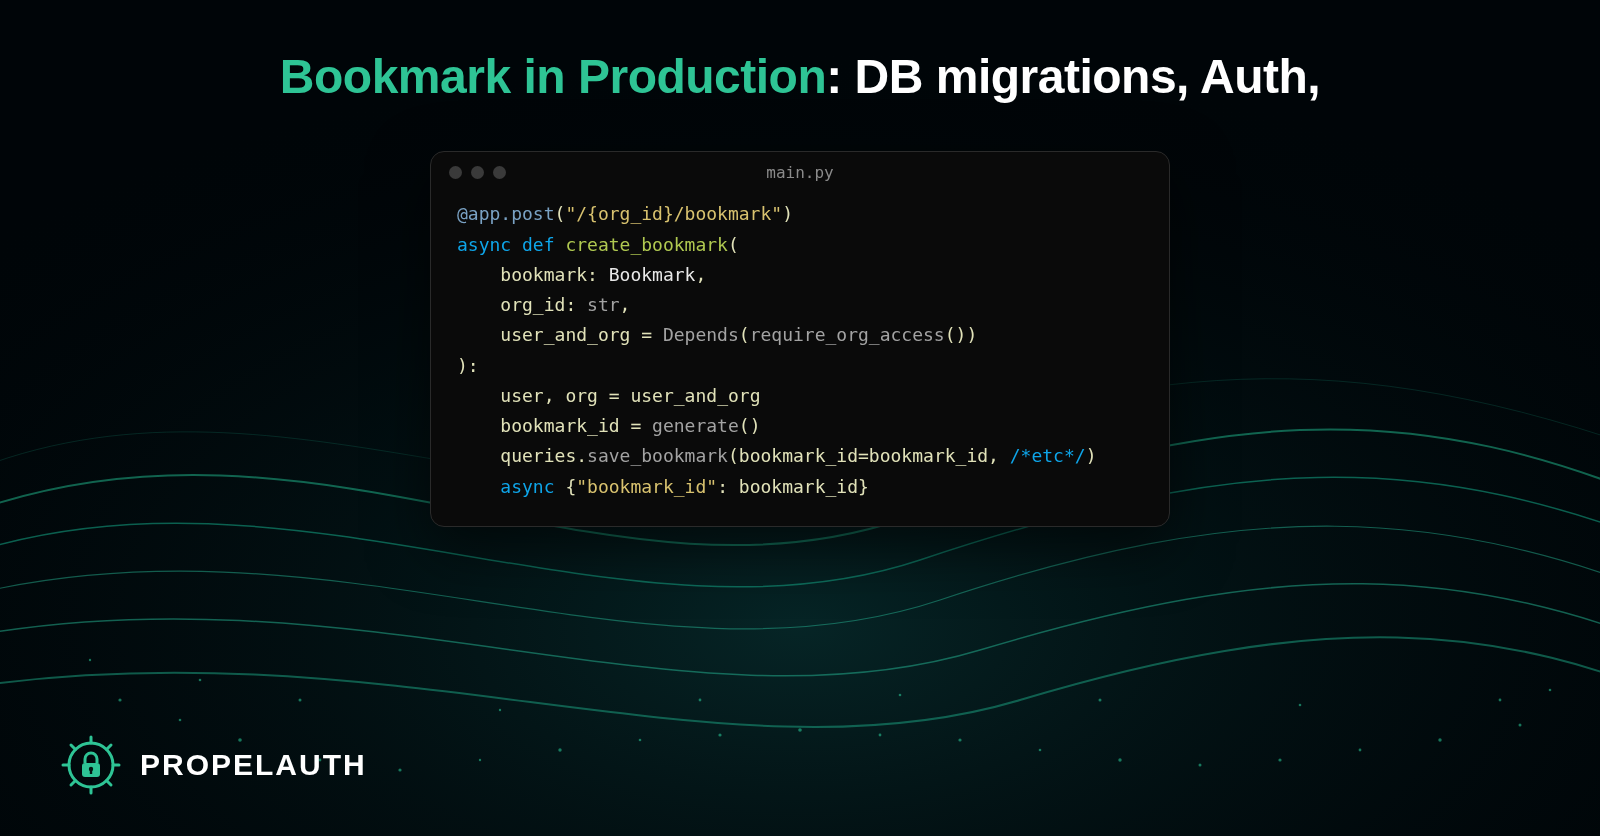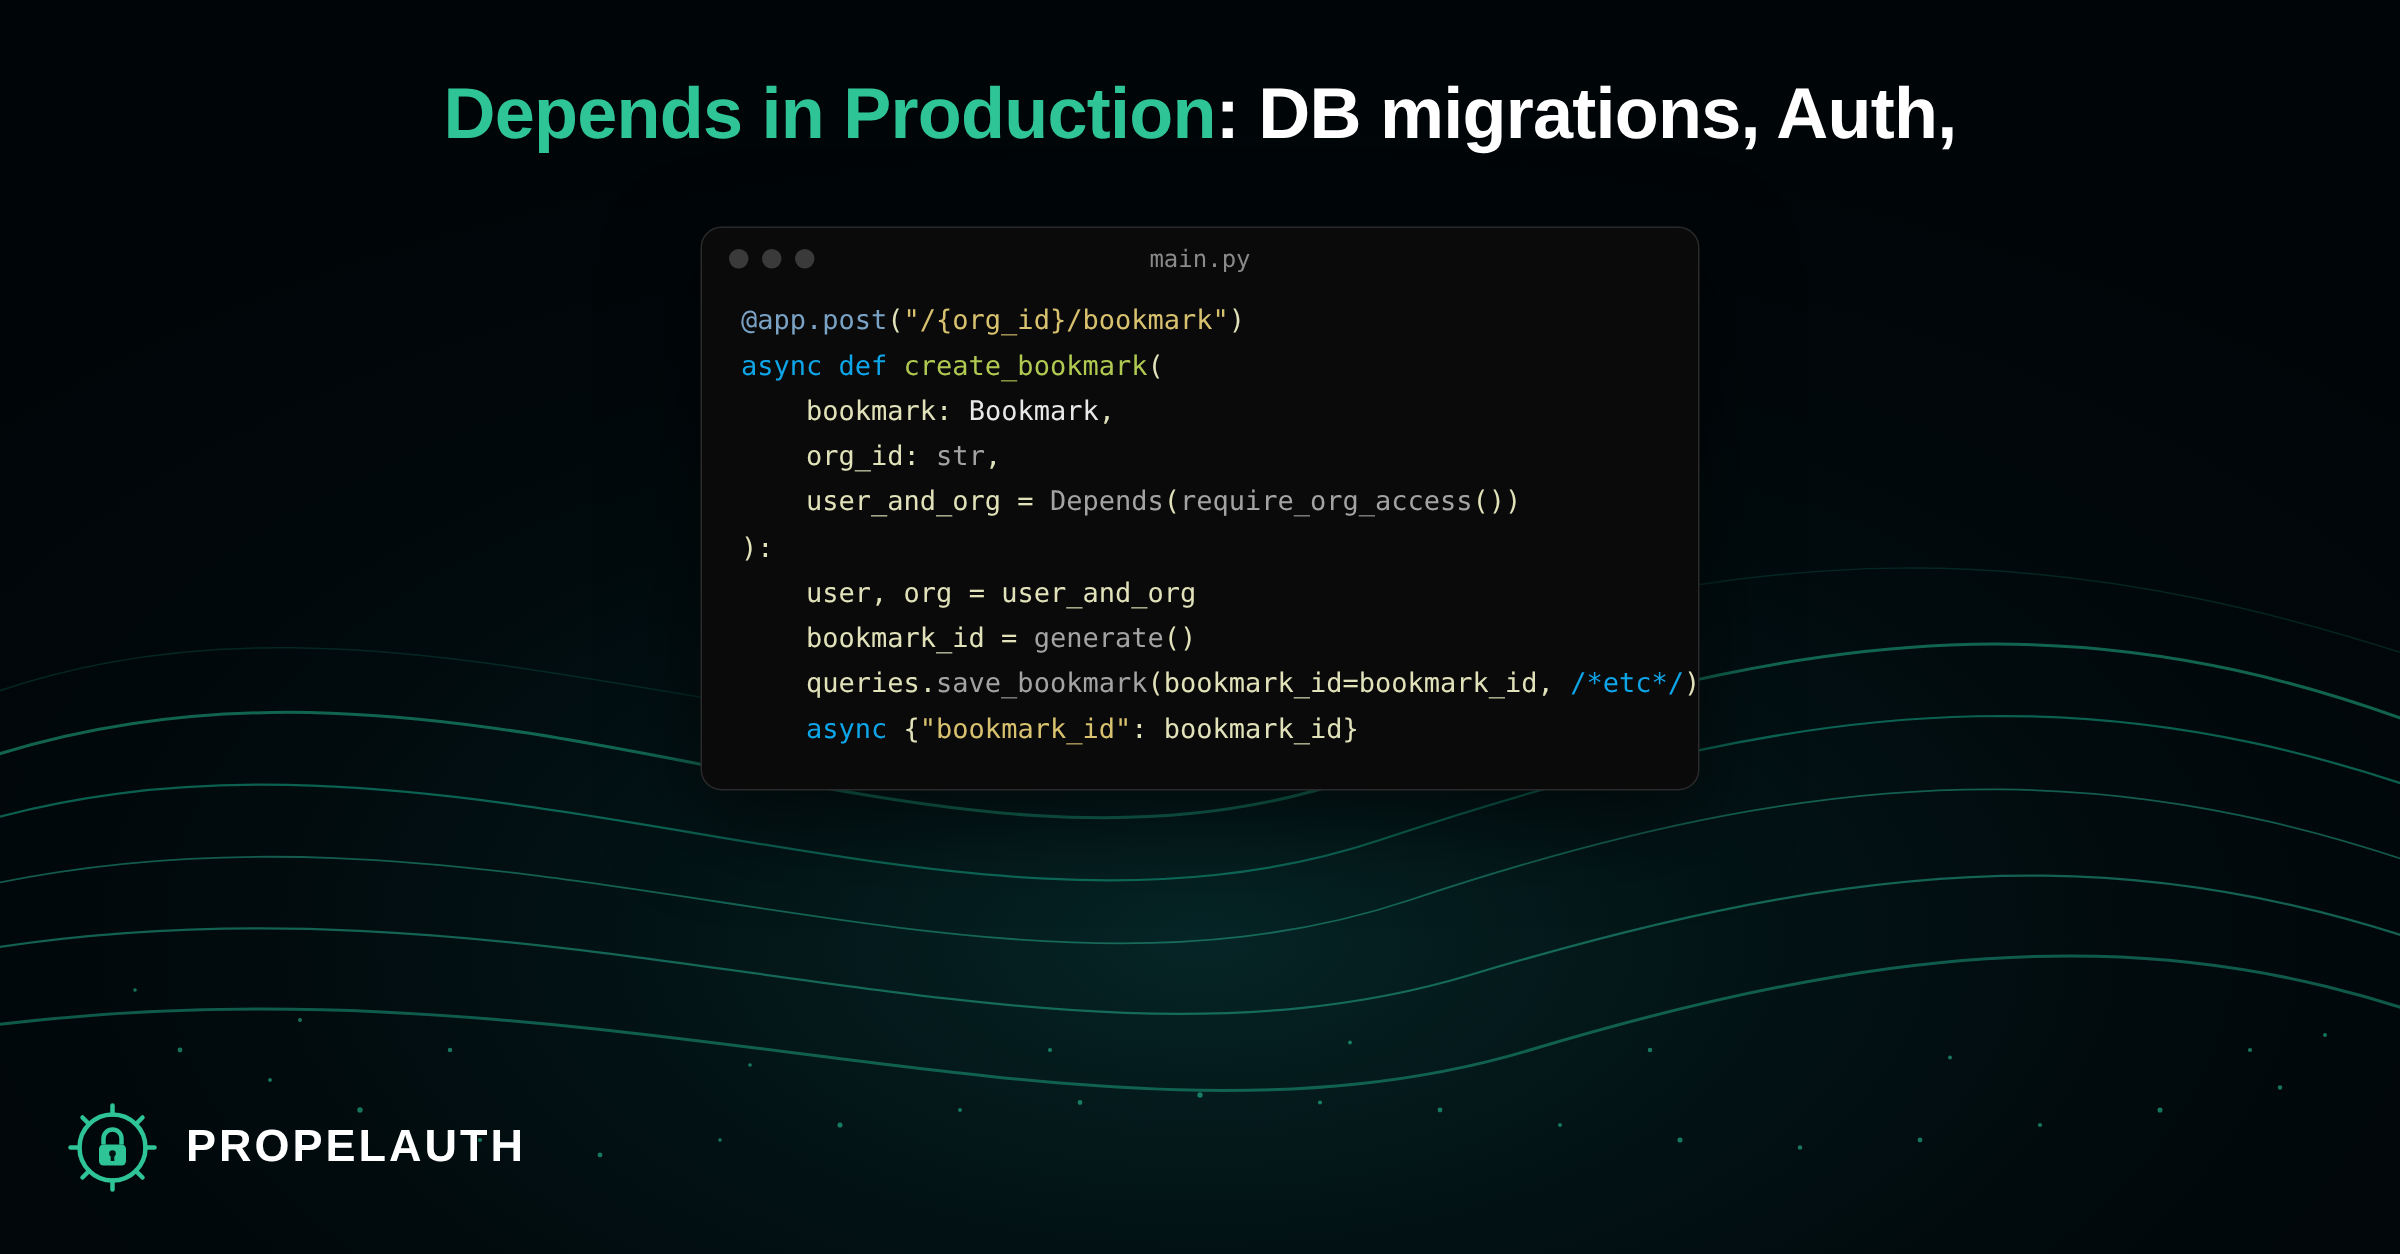--- a/index.html
+++ b/index.html
@@ -29,21 +29,21 @@
   font-weight: 800;
   color: #ffffff;
   line-height: 1.28;
   letter-spacing: -0.5px;
 }
 .title-accent { color: #2ec495; }
 
 .code-window {
   position: relative;
   z-index: 2;
-  width: 666px;
+  width: 740px;
   margin: 44px auto 0;
   background: #0a0a0a;
   border: 1px solid #2a2a2a;
   border-radius: 14px;
   box-shadow: 0 20px 60px rgba(0,0,0,0.6);
 }
 .code-header {
   display: flex;
   align-items: center;
   padding: 14px 18px 10px;
@@ -75,21 +75,21 @@
 .tok-kw  { color: #0ea5e9; }
 .tok-fn  { color: #b0c951; }
 .tok-call{ color: #a3a3a3; }
 .tok-var { color: #e1e2b9; }
 .tok-type{ color: #e8e8e8; }
 .tok-pun { color: #e1e2b9; }
 .tok-cmt { color: #0ea5e9; }
 
 .brand {
   position: absolute;
-  left: 44px;
+  left: 60px;
   bottom: 40px;
   z-index: 3;
   display: flex;
   align-items: center;
   gap: 18px;
 }
 .brand-text {
   color: #fff;
   font-weight: 800;
   font-size: 30px;
@@ -142,21 +142,21 @@
     <circle cx="700" cy="700" r="1.4"></circle>
       <circle cx="900" cy="695" r="1.3"></circle>
       <circle cx="1100" cy="700" r="1.5"></circle>
     <circle cx="1300" cy="705" r="1.3"></circle>
       <circle cx="1500" cy="700" r="1.4"></circle>
   </g>
 </svg>
 
 <div class="title-wrap">
   <h1 class="title">
-    <span class="title-accent">Depends in Production</span><span>: DB migrations, Auth,</span><br>
+    <span class="title-accent">Bookmark in Production</span><span>: DB migrations, Auth,</span><br>
   </h1>
 </div>
 
 <div class="code-window">
   <div class="code-header">
     <div class="traffic-dots">
       <span class="traffic-dot"></span>
       <span class="traffic-dot"></span>
       <span class="traffic-dot"></span>
     </div>

